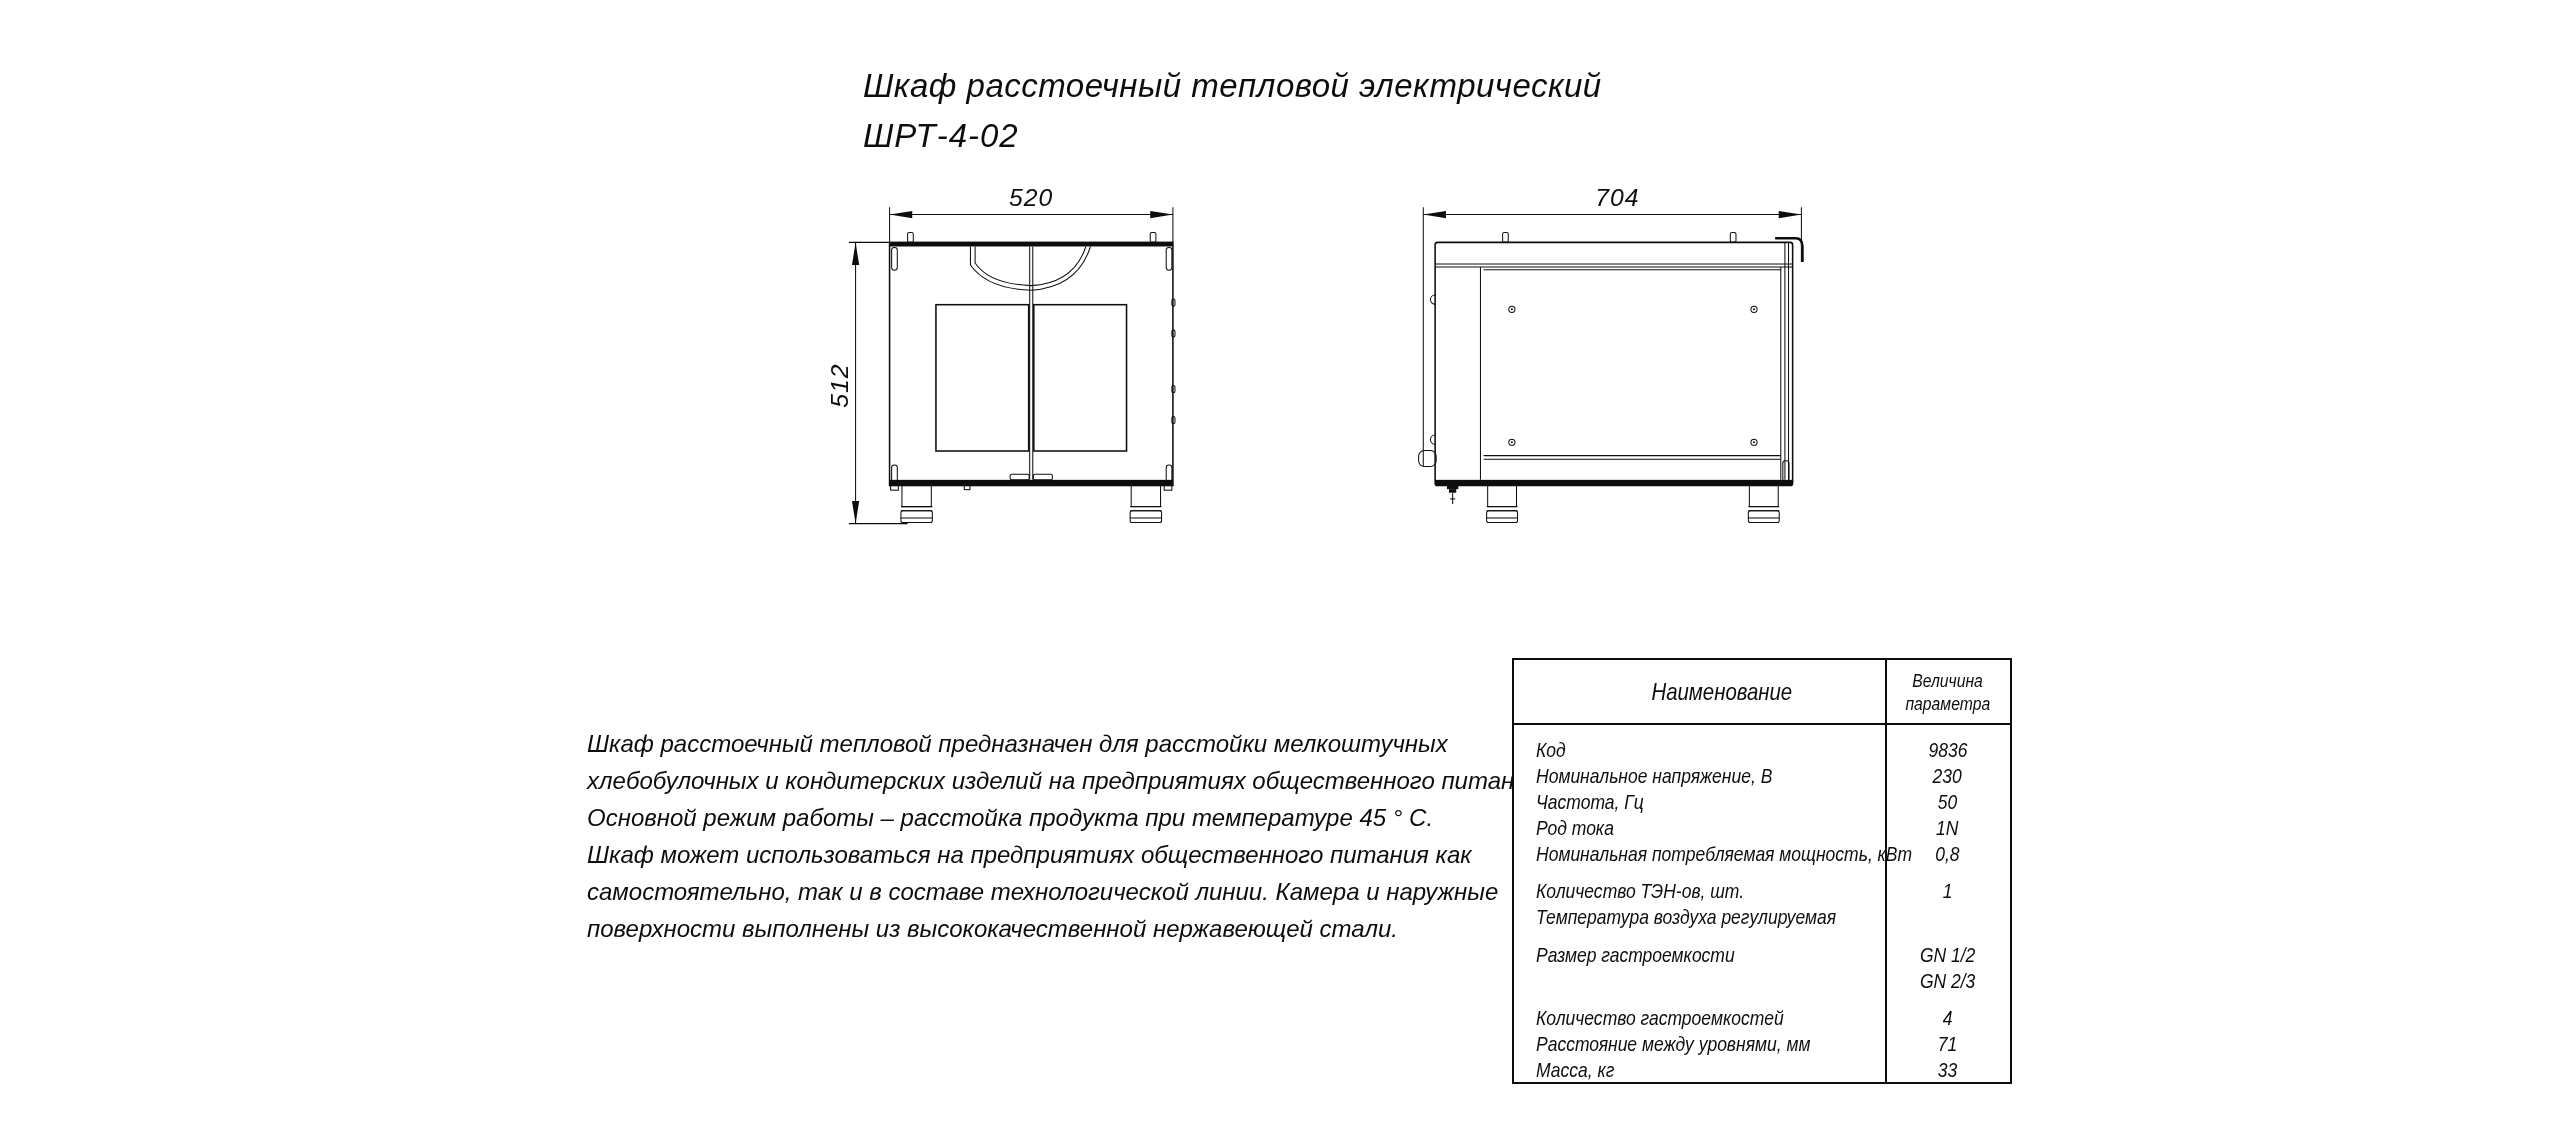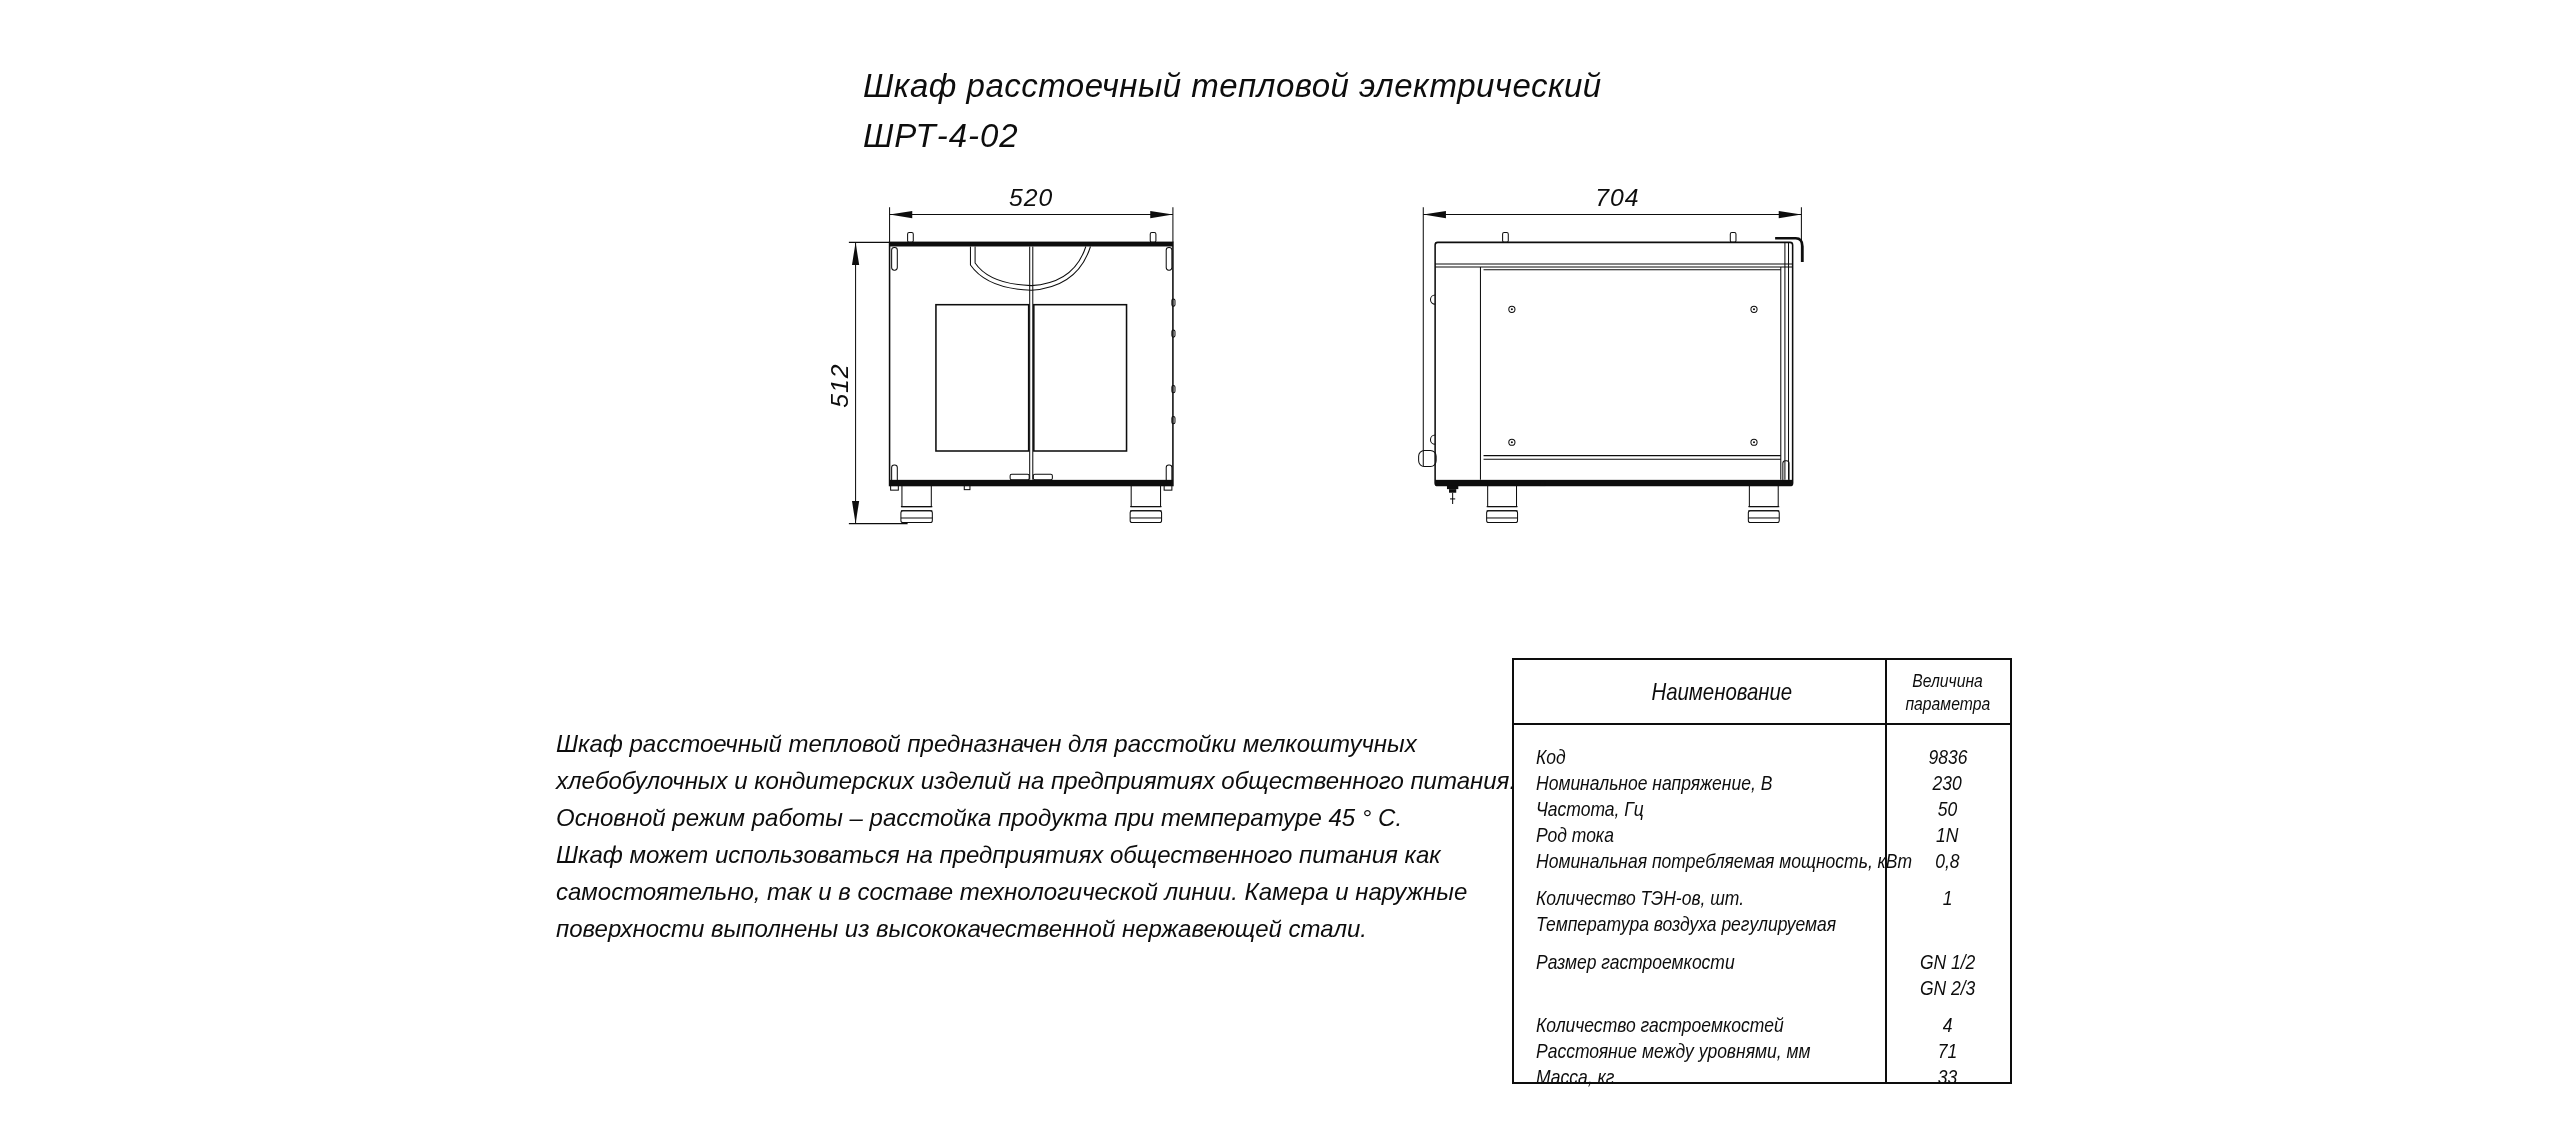--- a/index.html
+++ b/index.html
@@ -13,33 +13,33 @@
   #title .t2{font-size:33px;line-height:50px;letter-spacing:1px;}
 
   
   #drawing-svg{position:absolute;left:819px;top:170px;}
   .ln{stroke:#0d0d0d;fill:none;stroke-width:3;}
   .ln2{stroke:#0d0d0d;fill:none;stroke-width:2;}
   .fill{fill:#0d0d0d;stroke:none;}
   .dimtext{font-size:48px;letter-spacing:2px;fill:#0d0d0d;}
 
   
-  #description{position:absolute;left:556px;top:725px;width:958px;}
+  #description{position:absolute;left:587px;top:725px;width:958px;}
   #description .dline{font-size:24px;line-height:37px;white-space:nowrap;}
 
   
   #spec-table{position:absolute;left:1512px;top:658px;width:500px;height:426px;
               border:2.1px solid #0d0d0d;box-sizing:border-box;background:#fff;}
   #spec-divider{position:absolute;left:371px;top:0;bottom:0;width:1.5px;background:#0d0d0d;}
   #spec-header{display:grid;grid-template-columns:371px 1fr;height:65px;
                border-bottom:2.1px solid #0d0d0d;box-sizing:border-box;}
   #spec-header .h-name{display:flex;align-items:center;justify-content:center;font-size:24px;margin-left:45px;}
   #spec-header .h-value{display:flex;flex-direction:column;align-items:center;justify-content:center;
                         font-size:18.5px;line-height:23px;}
-  #spec-body{padding-top:19px;}
+  #spec-body{padding-top:12px;}
   .t-row{display:grid;grid-template-columns:371px 1fr;height:26px;align-items:center;}
   .t-row.gap{margin-top:11.3px;}
   .t-name{font-size:20.6px;padding-left:21.6px;white-space:nowrap;}
   .t-value{font-size:20.6px;text-align:center;}
   .cond{display:inline-block;transform:scaleX(0.85);transform-origin:0 50%;}
   .condc{display:inline-block;transform:scaleX(0.85);transform-origin:50% 50%;}
 </style>
 </head>
 <body>
 

